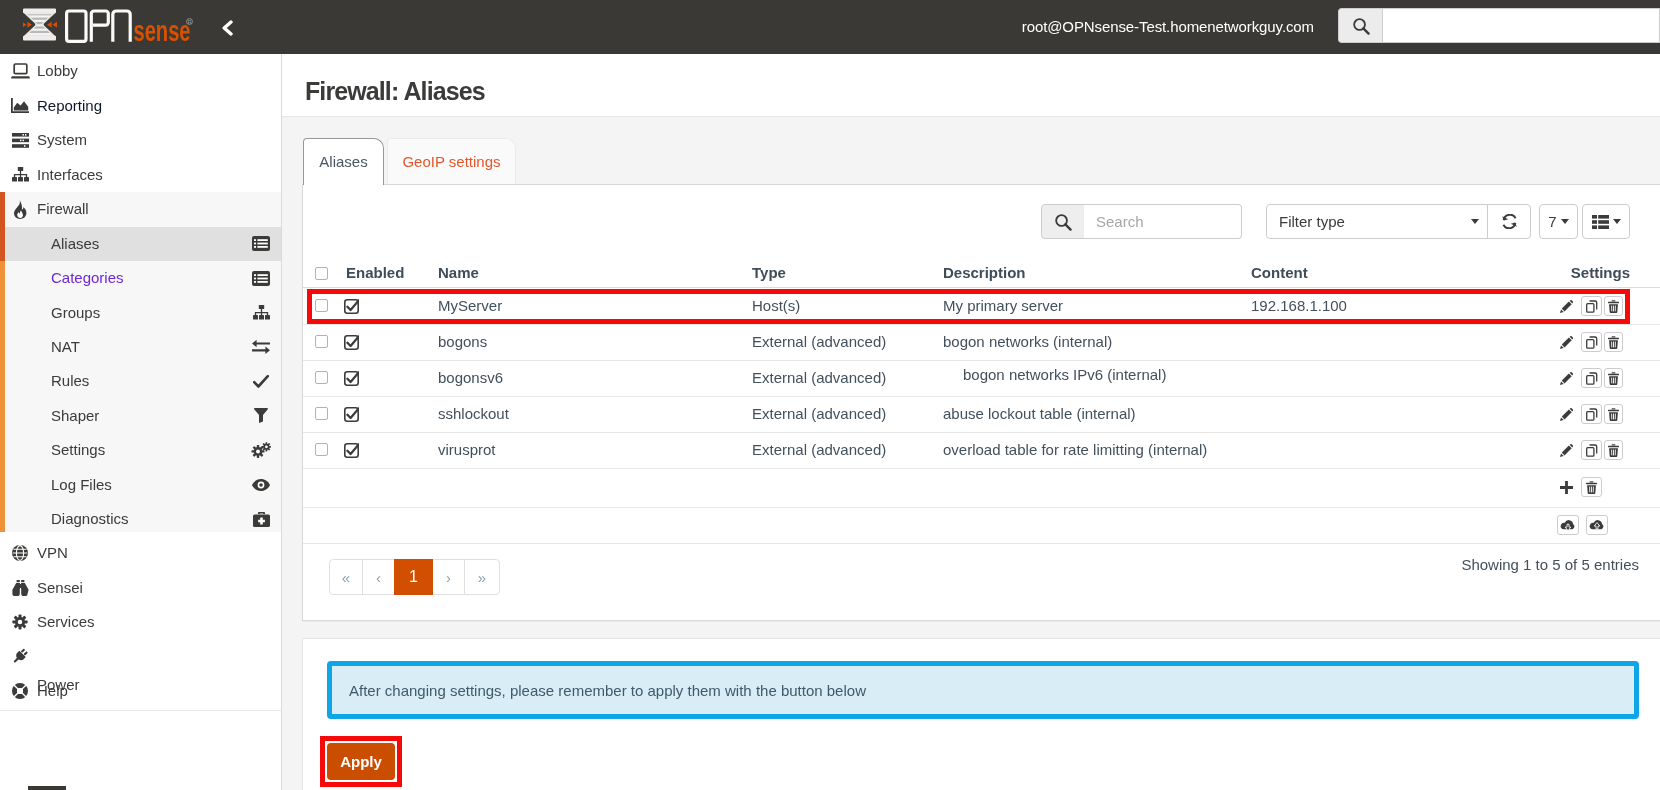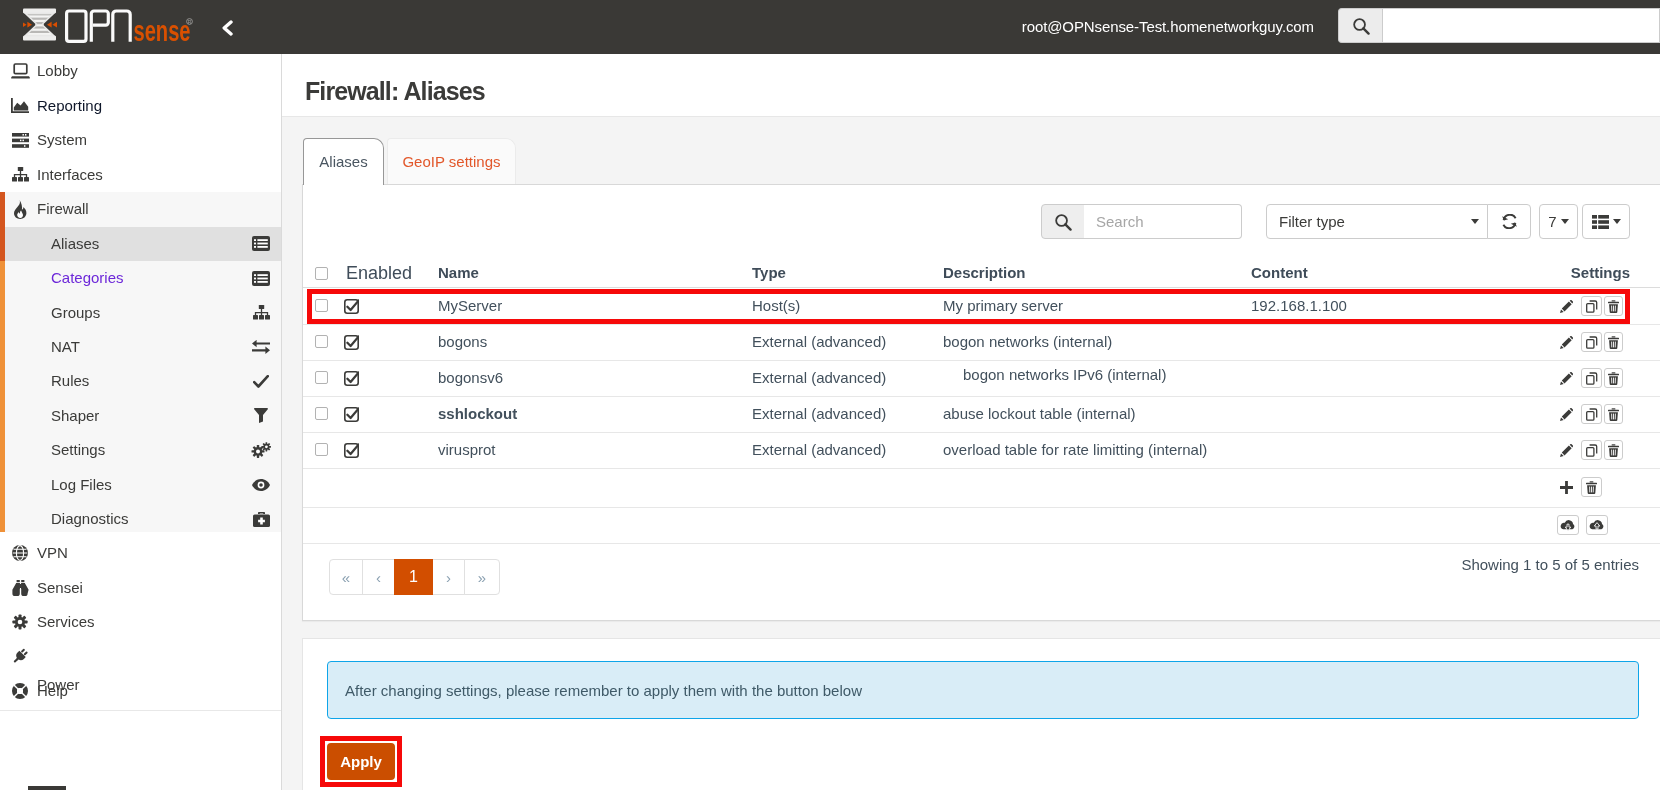--- a/index.html
+++ b/index.html
@@ -358,21 +358,21 @@
           <rect x="0" y="5.2" width="5" height="3.6"></rect>
           <rect x="6.2" y="5.2" width="10.8" height="3.6"></rect>
           <rect x="0" y="10.4" width="5" height="3.6"></rect>
           <rect x="6.2" y="10.4" width="10.8" height="3.6"></rect>
         </g>
       </svg>
       <span style="display:inline-block;width:0;height:0;border-left:4.5px solid transparent;border-right:4.5px solid transparent;border-top:5px solid #3b3b39;"></span>
     </div>
   </div>
 <div class="abs" style="left:315px;top:267px;width:13px;height:13px;border:1px solid #b2b2b2;border-radius:2px;background:#fefefe;"></div>
-<div class="abs" style="left:346px;top:260px;height:26px;line-height:26px;font-weight:normal;font-size:18px;color:#3f4c59;text-align:center;">Enabled</div>
+<div class="abs" style="left:346px;top:260px;height:26px;line-height:26px;font-weight:bold;font-size:15px;color:#3f4c59;text-align:center;">Enabled</div>
 <div class="abs" style="left:438px;top:260px;height:26px;line-height:26px;font-weight:bold;font-size:15px;color:#3f4c59;">Name</div>
 <div class="abs" style="left:752px;top:260px;height:26px;line-height:26px;font-weight:bold;font-size:15px;color:#3f4c59;">Type</div>
 <div class="abs" style="left:943px;top:260px;height:26px;line-height:26px;font-weight:bold;font-size:15px;color:#3f4c59;">Description</div>
 <div class="abs" style="left:1251px;top:260px;height:26px;line-height:26px;font-weight:bold;font-size:15px;color:#3f4c59;">Content</div>
 <div class="abs" style="left:1552px;top:260px;width:78px;height:26px;line-height:26px;font-weight:bold;font-size:15px;color:#3f4c59;text-align:right;">Settings</div>
 <div class="abs" style="left:303px;top:287px;width:1357px;height:1px;background:#dcdcdc;"></div>
 <div class="abs" style="left:315px;top:299px;width:13px;height:13px;border:1px solid #b2b2b2;border-radius:2px;background:#fefefe;"></div>
 <div class="abs" style="left:344px;top:298.5px;width:15px;height:15px;"><svg width="15" height="15" viewBox="0 0 15 15">
       <rect x="0.8" y="0.8" width="13.4" height="13.4" rx="2.4" fill="none" stroke="#3b3b39" stroke-width="1.6"></rect>
       <path d="M3.4 7.8l3.2 3.2L14.7 1.4" fill="none" stroke="#3b3b39" stroke-width="2.3" stroke-linecap="round" stroke-linejoin="round"></path>
@@ -485,21 +485,21 @@
         </g>
       </svg>
     </div>
   </div>
 <div class="abs" style="left:303px;top:396px;width:1357px;height:1px;background:#e7e7e7;"></div>
 <div class="abs" style="left:315px;top:407px;width:13px;height:13px;border:1px solid #b2b2b2;border-radius:2px;background:#fefefe;"></div>
 <div class="abs" style="left:344px;top:406.5px;width:15px;height:15px;"><svg width="15" height="15" viewBox="0 0 15 15">
       <rect x="0.8" y="0.8" width="13.4" height="13.4" rx="2.4" fill="none" stroke="#3b3b39" stroke-width="1.6"></rect>
       <path d="M3.4 7.8l3.2 3.2L14.7 1.4" fill="none" stroke="#3b3b39" stroke-width="2.3" stroke-linecap="round" stroke-linejoin="round"></path>
     </svg></div>
-<div class="abs" style="left:438px;top:396px;height:36px;line-height:36px;font-size:15px;color:#42505c;white-space:nowrap;font-weight:bold;">sshlockout</div>
+<div class="abs" style="left:438px;top:396px;height:36px;line-height:36px;font-size:15px;color:#42505c;white-space:nowrap;">sshlockout</div>
 <div class="abs" style="left:752px;top:396px;height:36px;line-height:36px;font-size:15px;color:#42505c;white-space:nowrap;">External (advanced)</div>
 <div class="abs" style="left:943px;top:396px;height:36px;line-height:36px;font-size:15px;color:#42505c;white-space:nowrap;">abuse lockout table (internal)</div>
 <div class="abs" style="left:1556px;top:404px;width:20px;height:20px;">
     <div class="flexc" style="width:100%;height:100%">
       <svg width="13" height="13" viewBox="0 0 13 13">
         <path d="M0 13l1-3.6 2.7 2.7zM1.8 8.6L8.9 1.4l2.8 2.8-7.2 7.2zM9.7.7l.9-.6c.3-.2.8-.1 1 .1l1.3 1.3c.2.2.3.7.1 1l-.7.9z" fill="#3b3b39"></path>
       </svg>
     </div>
   </div>
 <div class="abs" style="left:1581px;top:404px;width:21px;height:20px;background:#fff;border:1px solid #ccc;border-radius:3px;">
@@ -617,16 +617,16 @@
     <div class="flexc" style="width:100%;height:100%">1</div>
   </div>
 <div class="abs" style="left:432px;top:559px;width:33px;height:36px;background:#fff;border:1px solid #e0e0e0;color:#8aa0b1;font-size:15px;">
     <div class="flexc" style="width:100%;height:100%">›</div>
   </div>
 <div class="abs" style="left:464px;top:559px;width:36px;height:36px;background:#fff;border:1px solid #e0e0e0;color:#8aa0b1;font-size:15px;border-radius:0 4px 4px 0;">
     <div class="flexc" style="width:100%;height:100%">»</div>
   </div>
 <div class="abs" style="right:21px;top:556px;width:220px;font-size:15px;color:#42505c;text-align:right;">Showing 1 to 5 of 5 entries</div>
 <div class="abs" style="left:302px;top:638px;width:1358px;height:160px;background:#fff;border:1px solid #e5e5e5;border-right:none;"></div>
-<div class="abs" style="left:327px;top:661px;width:1312px;height:58px;background:#d9edf7;border:1px solid #0ea5e9;border-radius:4px;color:#3f5a68;font-size:15px;display:flex;align-items:center;padding-left:17px;">After changing settings, please remember to apply them with the button below</div>
+<div class="abs" style="left:327px;top:661px;width:1312px;height:58px;background:#d9edf7;border:5px solid #0ea5e9;border-radius:4px;color:#3f5a68;font-size:15px;display:flex;align-items:center;padding-left:17px;">After changing settings, please remember to apply them with the button below</div>
 <div class="abs" style="left:320px;top:736px;width:82px;height:51px;border:5px solid #f60909;z-index:9;"></div>
 <div class="abs" style="left:327px;top:743px;width:68px;height:37px;background:#cb4e00;border-radius:4px;color:#fff;font-weight:bold;font-size:15px;">
     <div class="flexc" style="width:100%;height:100%">Apply</div>
   </div>
 </body></html>

